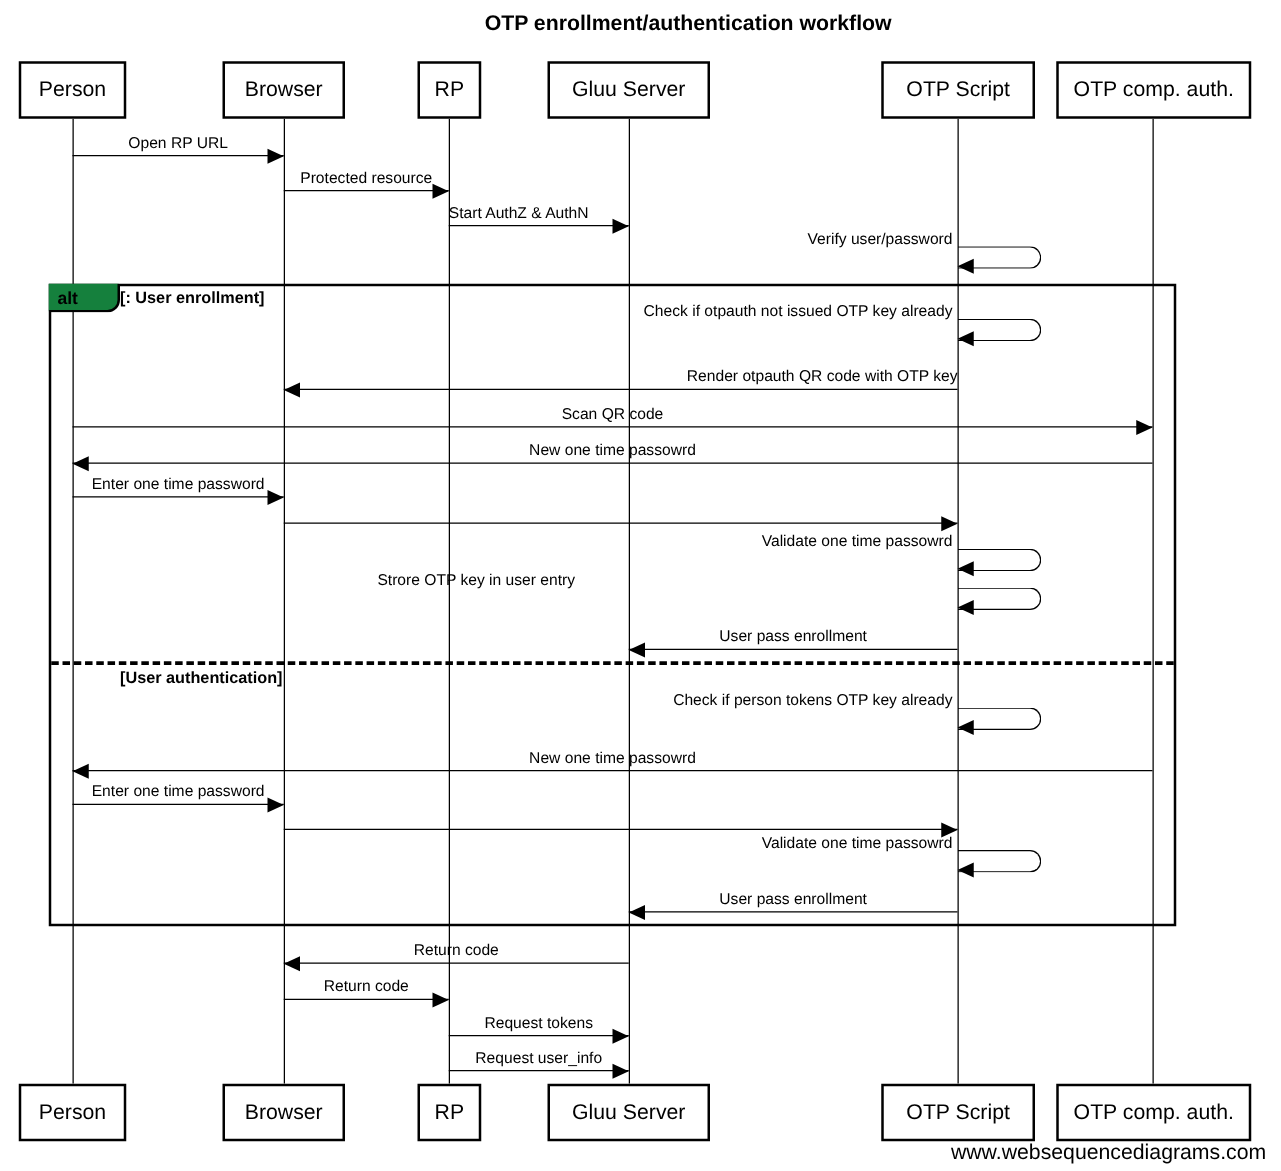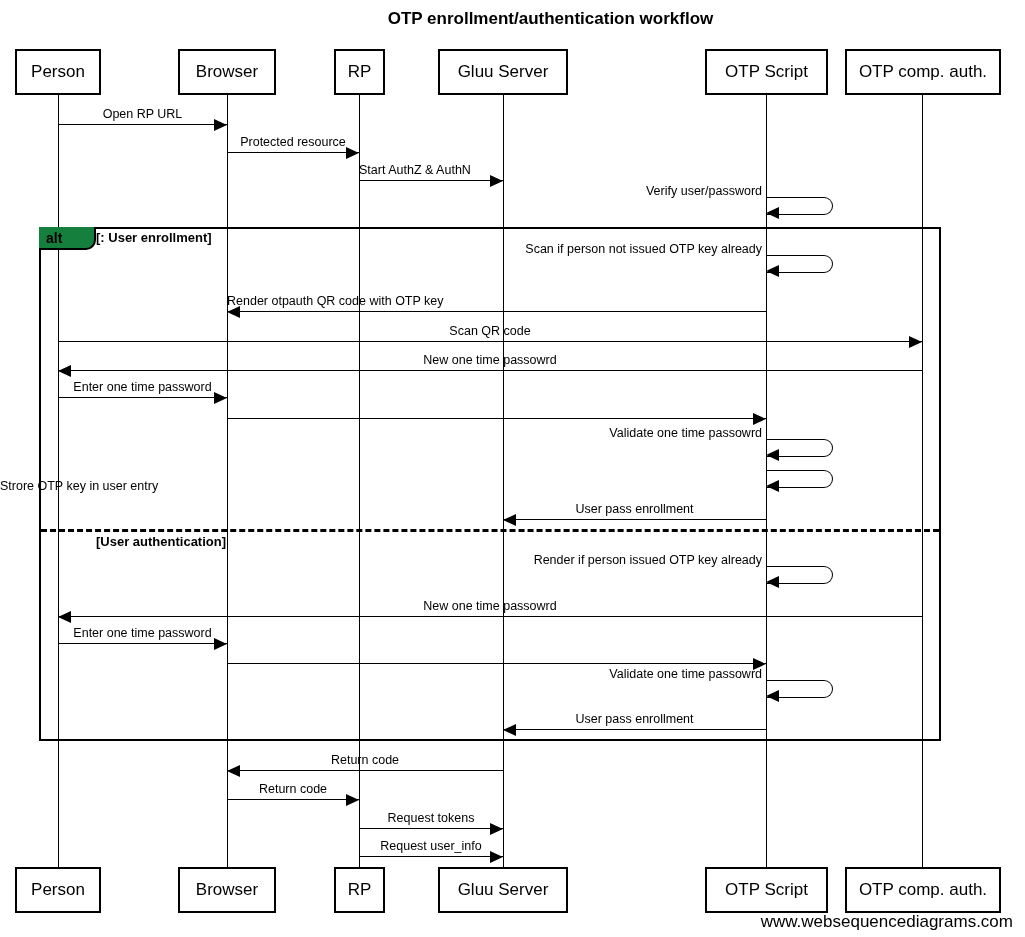--- a/index.html
+++ b/index.html
@@ -157,47 +157,47 @@
       <div class="arrow-r" style="left: 346px; top: 147px;"></div>
       <div class="msg-label" style="left: 227px; width: 132px; text-align: center; top: 135px;">Protected resource</div>
       <div class="msg-line" style="left: 359px; top: 180px; width: 144px;"></div>
       <div class="arrow-r" style="left: 490px; top: 175px;"></div>
       <div class="msg-label" style="left: 359px; width: 144px; text-align: left; top: 163px;">Start AuthZ &amp; AuthN</div>
       <div class="self-loop" style="left: 766px; top: 197px; width: 66px; height: 16px;"></div>
       <div class="arrow-l" style="left: 766px; top: 207px;"></div>
       <div class="msg-label" style="left: 0px; top: 184px; width: 762px; text-align: right;">Verify user/password</div>
       <div class="self-loop" style="left: 766px; top: 255px; width: 66px; height: 16px;"></div>
       <div class="arrow-l" style="left: 766px; top: 265px;"></div>
-      <div class="msg-label" style="left: 0px; top: 242px; width: 762px; text-align: right;">Scan if person not issued OTP key already</div>
+      <div class="msg-label" style="left: 0px; top: 242px; width: 762px; text-align: right;">Check if otpauth not issued OTP key already</div>
       <div class="msg-line" style="left: 227px; top: 311px; width: 539px;"></div>
       <div class="arrow-l" style="left: 227px; top: 306px;"></div>
-      <div class="msg-label" style="left: 227px; width: 539px; text-align: left; top: 294px;">Render otpauth QR code with OTP key</div>
+      <div class="msg-label" style="left: 227px; width: 539px; text-align: right; top: 294px;">Render otpauth QR code with OTP key</div>
       <div class="msg-line" style="left: 58px; top: 341px; width: 864px;"></div>
       <div class="arrow-r" style="left: 909px; top: 336px;"></div>
       <div class="msg-label" style="left: 58px; width: 864px; text-align: center; top: 324px;">Scan QR code</div>
       <div class="msg-line" style="left: 58px; top: 370px; width: 864px;"></div>
       <div class="arrow-l" style="left: 58px; top: 365px;"></div>
       <div class="msg-label" style="left: 58px; width: 864px; text-align: center; top: 353px;">New one time passowrd</div>
       <div class="msg-line" style="left: 58px; top: 397px; width: 169px;"></div>
       <div class="arrow-r" style="left: 214px; top: 392px;"></div>
       <div class="msg-label" style="left: 58px; width: 169px; text-align: center; top: 380px;">Enter one time password</div>
       <div class="msg-line" style="left: 227px; top: 418px; width: 539px;"></div>
       <div class="arrow-r" style="left: 753px; top: 413px;"></div>
       <div class="self-loop" style="left: 766px; top: 439px; width: 66px; height: 16px;"></div>
       <div class="arrow-l" style="left: 766px; top: 449px;"></div>
       <div class="msg-label" style="left: 0px; top: 426px; width: 762px; text-align: right;">Validate one time passowrd</div>
       <div class="self-loop" style="left: 766px; top: 470px; width: 66px; height: 16px;"></div>
       <div class="arrow-l" style="left: 766px; top: 480px;"></div>
-      <div class="msg-label" style="left: 0px; top: 457px; width: 762px; text-align: left; margin-top: 22px;">Strore OTP key in user entry</div>
+      <div class="msg-label" style="left: 0px; top: 457px; width: 762px; text-align: center;">Strore OTP key in user entry</div>
       <div class="msg-line" style="left: 503px; top: 519px; width: 263px;"></div>
       <div class="arrow-l" style="left: 503px; top: 514px;"></div>
       <div class="msg-label" style="left: 503px; width: 263px; text-align: center; top: 502px;">User pass enrollment</div>
       <div class="self-loop" style="left: 766px; top: 566px; width: 66px; height: 16px;"></div>
       <div class="arrow-l" style="left: 766px; top: 576px;"></div>
-      <div class="msg-label" style="left: 0px; top: 553px; width: 762px; text-align: right;">Render if person issued OTP key already</div>
+      <div class="msg-label" style="left: 0px; top: 553px; width: 762px; text-align: right;">Check if person tokens OTP key already</div>
       <div class="msg-line" style="left: 58px; top: 616px; width: 864px;"></div>
       <div class="arrow-l" style="left: 58px; top: 611px;"></div>
       <div class="msg-label" style="left: 58px; width: 864px; text-align: center; top: 599px;">New one time passowrd</div>
       <div class="msg-line" style="left: 58px; top: 643px; width: 169px;"></div>
       <div class="arrow-r" style="left: 214px; top: 638px;"></div>
       <div class="msg-label" style="left: 58px; width: 169px; text-align: center; top: 626px;">Enter one time password</div>
       <div class="msg-line" style="left: 227px; top: 663px; width: 539px;"></div>
       <div class="arrow-r" style="left: 753px; top: 658px;"></div>
       <div class="self-loop" style="left: 766px; top: 680px; width: 66px; height: 16px;"></div>
       <div class="arrow-l" style="left: 766px; top: 690px;"></div>

